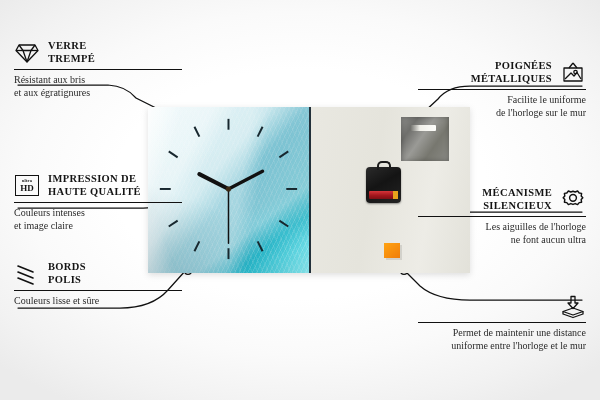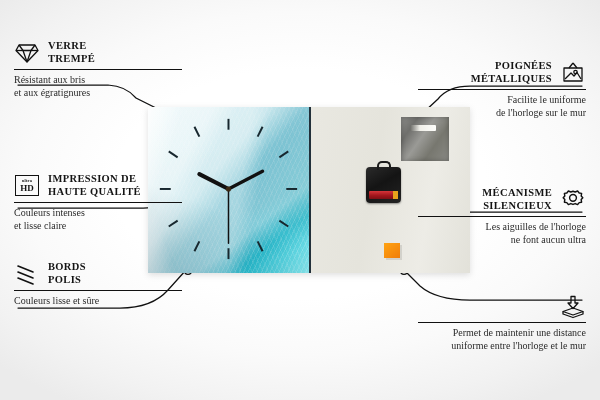--- a/index.html
+++ b/index.html
@@ -308,21 +308,21 @@
         <span class="hd-badge">
           <span class="hd-ultra">ultra</span>
           <span class="hd-main">HD</span>
         </span>
       </span>
       <span class="f-title">IMPRESSION DE
 HAUTE QUALITÉ</span>
     </div>
     <div class="f-rule"></div>
     <div class="f-desc">Couleurs intenses
-et lisse claire</div>
+et image claire</div>
   </div>
 
   <div class="feature left" style="top:261px;">
     <div class="f-head">
       <span class="f-icon">
         <svg width="26" height="22" viewBox="0 0 26 22">
           <g stroke="#111" stroke-width="1.6" stroke-linecap="round">
             <line x1="4" y1="3" x2="19" y2="9"></line>
             <line x1="4" y1="9" x2="19" y2="15"></line>
             <line x1="4" y1="15" x2="19" y2="21"></line>

